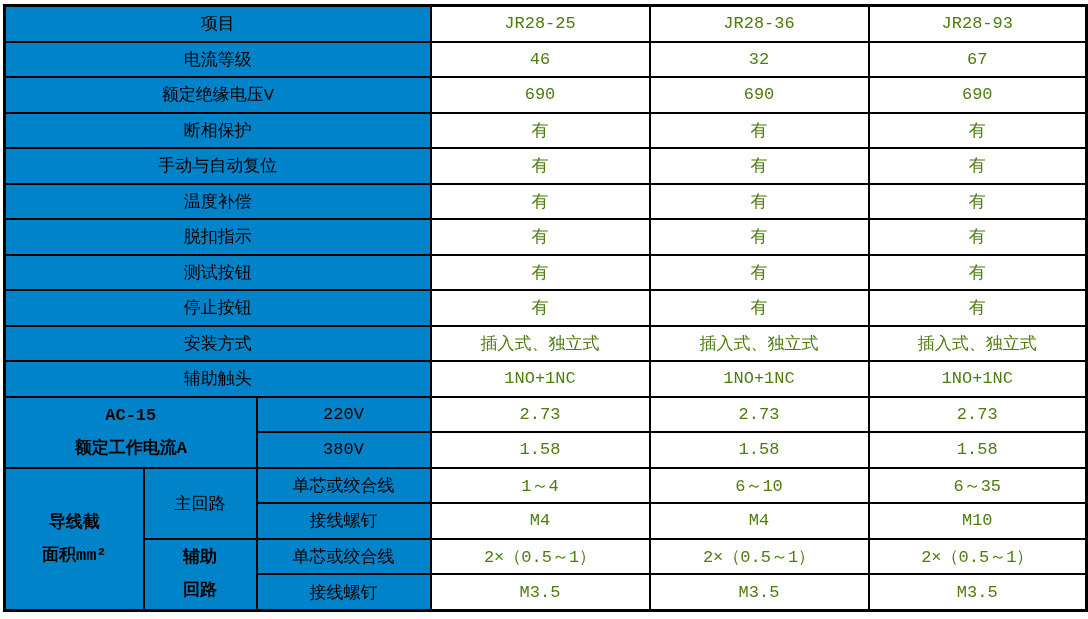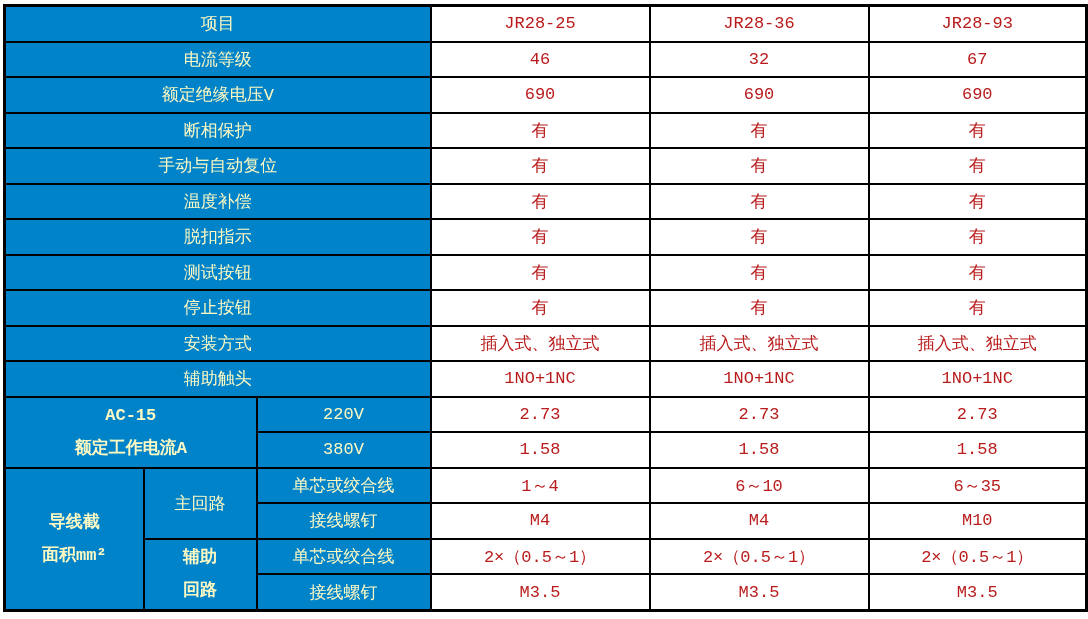--- a/index.html
+++ b/index.html
@@ -27,26 +27,26 @@
     text-align: center;
     vertical-align: middle;
     font-size: 17px;
     padding: 0 2px;
     height: 33px;
     overflow: hidden;
     white-space: nowrap;
   }
   td.blue {
     background: #0083C9;
-    color: #fef9c3;
+    color: #000000;
     margin-left: 11px;
   }
   td.white {
     background: #ffffff;
-    color: #b91c1c;
+    color: #4d7c0f;
   }
   .two-line div {
     line-height: 33px;
     font-weight: bold;
   }
 </style>
 </head>
 <body>
 
 <div class="page">

